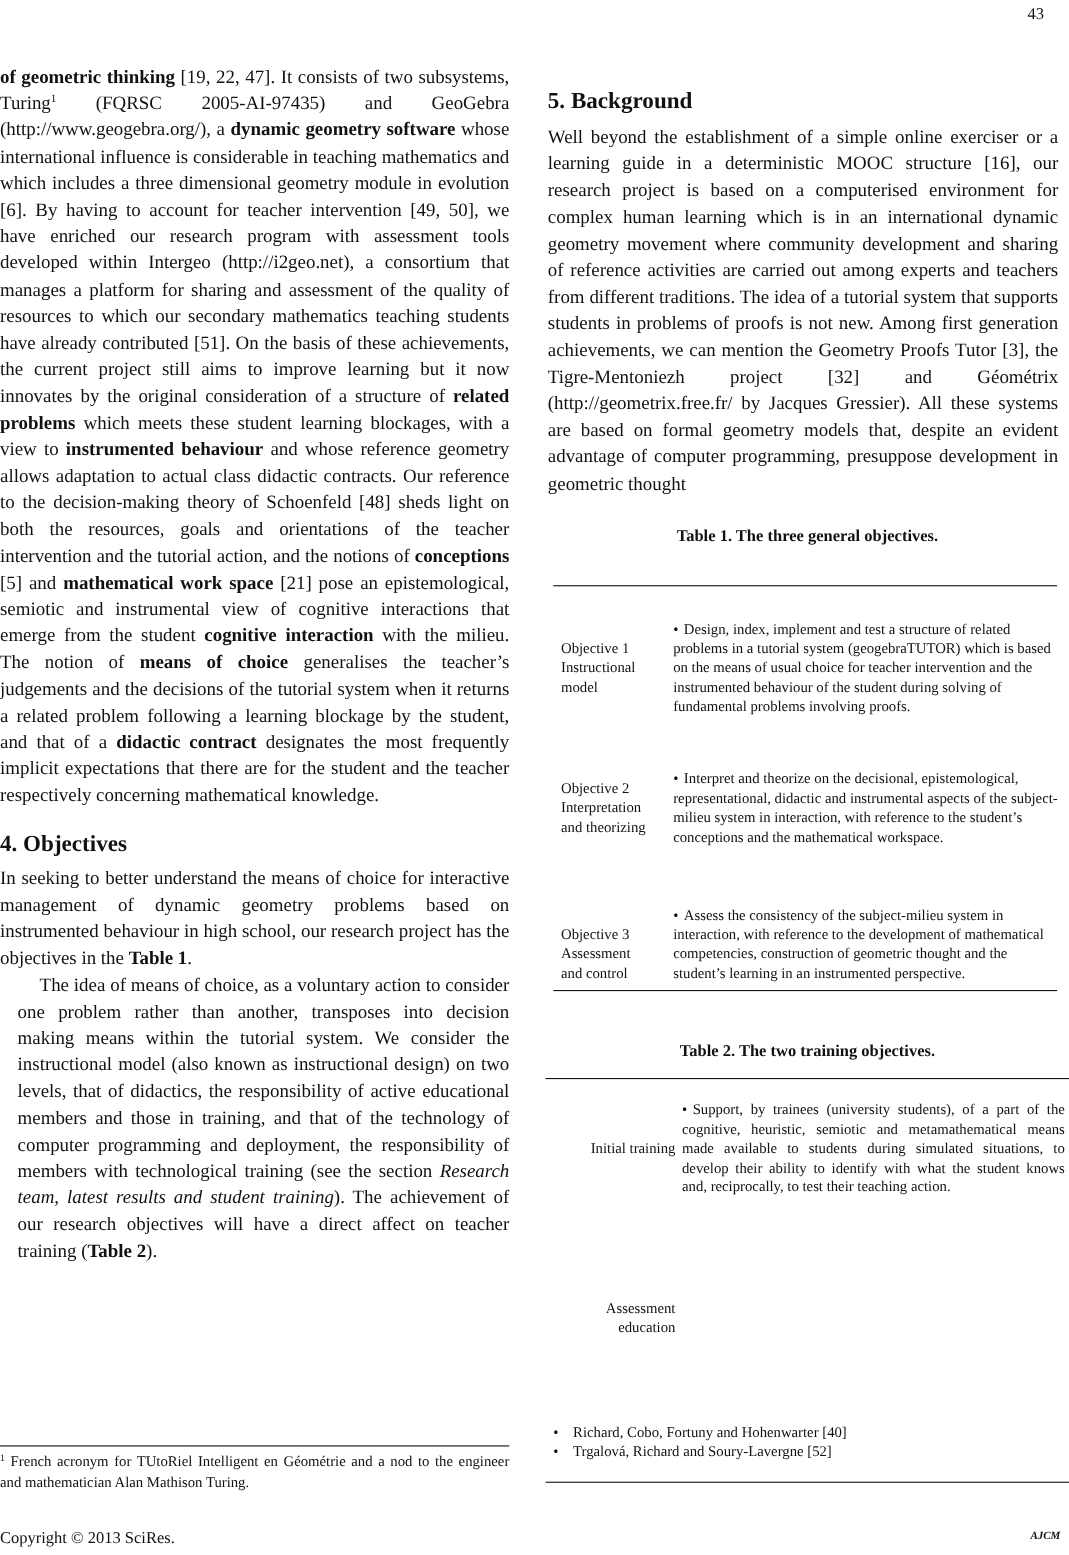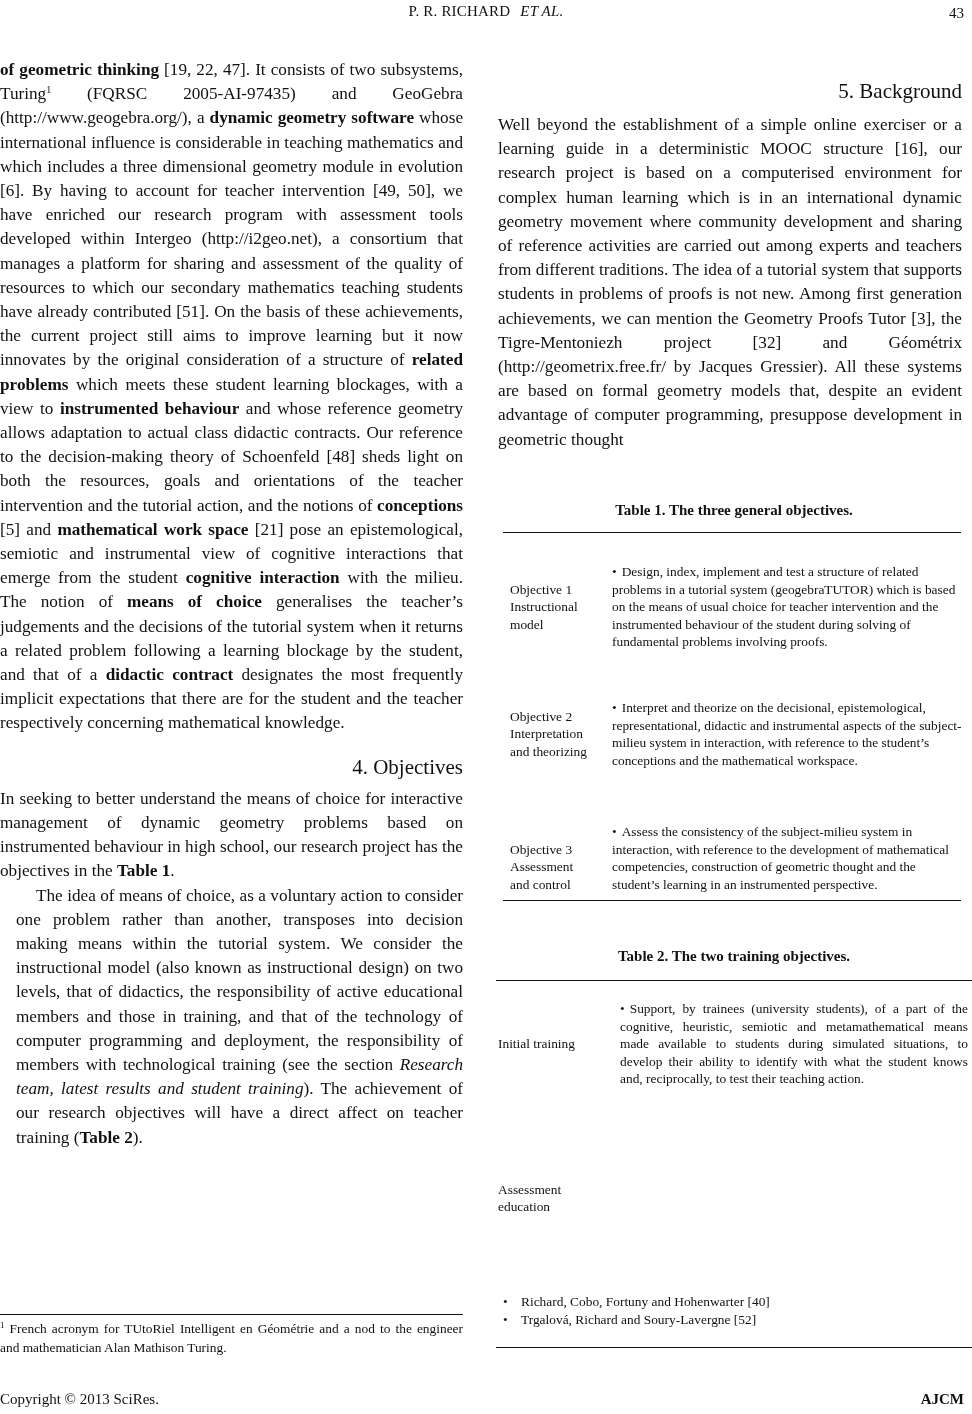--- a/index.html
+++ b/index.html
@@ -9,89 +9,85 @@
   }
   .header {
     position: absolute; top: 0; left: 0; width: 972px; height: 30px;
   }
   .header .running {
     position: absolute; left: 0; width: 972px; top: 3px; text-align: center;
     font-size: 15px; letter-spacing: 0.2px;
   }
   .header .running i { font-style: italic; margin-left: 6px; }
   .header .pageno {
-    position: absolute; right: 8px; top: 5px; font-size: 15px;
+    position: absolute; right: 23px; top: 5px; font-size: 15px;
   }
   .col-left {
     position: absolute; left: 0; top: 58px; width: 463px;
     font-size: 17.2px; line-height: 24.2px; text-align: justify;
   }
   .col-right {
     position: absolute; left: 498px; top: 78px; width: 464px;
     font-size: 17.2px; line-height: 24.2px; text-align: justify;
   }
   p { margin: 0; }
   .indent { text-indent: 20px; padding-left: 16px; }
   .section-title {
-    font-weight: normal; font-size: 21px; line-height: 26px; margin: 18px 0 7px 0;
-    text-align: right;
+    font-weight: bold; font-size: 21px; line-height: 26px; margin: 18px 0 7px 0;
+    text-align: left;
   }
   .col-right .section-title { margin-top: 0; margin-bottom: 9px; }
   b { font-weight: bold; }
   sup { font-size: 10px; line-height: 0; vertical-align: 6px; }
   .footnote-rule {
     position: absolute; left: 0; top: 1314px; width: 463px; height: 0;
     border-top: 1.2px solid #111;
   }
   .footnote {
     position: absolute; left: 0; top: 1319px; width: 463px;
     font-size: 13.4px; line-height: 19px; text-align: justify;
   }
   .footnote sup { font-size: 9px; vertical-align: 5px; }
   .copyright {
     position: absolute; left: 0; top: 1391px; font-size: 15px; text-align: center;
   }
   .journal {
-    position: absolute; right: 8px; top: 1391px; font-size: 15px;
-    font-weight: bold; text-align: right;
+    position: absolute; right: 8px; top: 1391px; font-size: 10px;
+    font-style: italic; font-weight: bold; text-align: right;
   }
   .table-caption {
     font-weight: bold; font-size: 15px; text-align: center;
     position: absolute; left: 498px; width: 472px;
   }
   .rule {
     position: absolute; height: 0; border-top: 1.3px solid #111;
   }
   .t1-row {
     position: absolute; left: 510px; width: 456px; display: flex; align-items: center;
     font-size: 13.4px; line-height: 17.5px;
   }
   .t1-row .label { width: 96px; flex: none; }
   .t1-row .content { flex: 1; padding-left: 6px; }
   .t2-row {
     position: absolute; left: 498px; width: 470px; display: flex; align-items: center;
     font-size: 13.4px; line-height: 17.5px;
   }
-  .t2-row .label { width: 116px; flex: none; text-align: left; }
+  .t2-row .label { width: 116px; flex: none; text-align: right; }
   .t2-row .content { flex: 1; padding-left: 6px; text-align: justify; }
   .bullet { display: inline-block; margin-right: 5px; }
   .refs {
     position: absolute; left: 503px; top: 1293px; font-size: 13.4px; line-height: 18px;
   }
   .refs div { display: flex; }
   .refs .bullet { width: 13px; }
 </style>
 </head>
 <body>
 
 <div class="header">
-  <div class="running">
-    <span>P. R. RICHARD</span>
-    <i>ET AL.</i>
-  </div>
   <div class="pageno">43</div>
 </div>
 
 <div class="col-left">
   <p><b>of geometric thinking</b><span> [19, 22, 47]. It consists of two subsystems, Turing</span><sup>1</sup><span> (FQRSC 2005-AI-97435) and GeoGebra (http://www.geogebra.org/), a </span><b>dynamic geometry software</b><span> whose international influence is considerable in teaching mathematics and which includes a three dimensional geometry module in evolution [6]. By having to account for teacher intervention [49, 50], we have enriched our research program with assessment tools developed within Intergeo (http://i2geo.net), a consortium that manages a platform for sharing and assessment of the quality of resources to which our secondary mathematics teaching students have already contributed [51]. On the basis of these achievements, the current project still aims to improve learning but it now innovates by the original consideration of a structure of </span><b>related problems</b><span> which meets these student learning blockages, with a view to </span><b>instrumented behaviour</b><span> and whose reference geometry allows adaptation to actual class didactic contracts. Our reference to the decision-making theory of Schoenfeld [48] sheds light on both the resources, goals and orientations of the teacher intervention and the tutorial action, and the notions of </span><b>conceptions</b><span> [5] and </span><b>mathematical work space</b><span> [21] pose an epistemological, semiotic and instrumental view of cognitive interactions that emerge from the student </span><b>cognitive interaction</b><span> with the milieu. The notion of </span><b>means of choice</b><span> generalises the teacher’s judgements and the decisions of the tutorial system when it returns a related problem following a learning blockage by the student, and that of a </span><b>didactic contract</b><span> designates the most frequently implicit expectations that there are for the student and the teacher respectively concerning mathematical knowledge.</span></p>
 
   <div class="section-title">4. Objectives</div>
 
   <p><span>In seeking to better understand the means of choice for interactive management of dynamic geometry problems based on instrumented behaviour in high school, our research project has the objectives in the </span><b>Table 1</b><span>.</span></p>
 
@@ -99,21 +95,21 @@
 </div>
 
 <div class="footnote-rule"></div>
 <div class="footnote"><sup>1</sup><span> French acronym for TUtoRiel Intelligent en Géométrie and a nod to the engineer and mathematician Alan Mathison Turing.</span></div>
 
 <div class="col-right">
   <div class="section-title">5. Background</div>
   <p>Well beyond the establishment of a simple online exerciser or a learning guide in a deterministic MOOC structure [16], our research project is based on a computerised environment for complex human learning which is in an international dynamic geometry movement where community development and sharing of reference activities are carried out among experts and teachers from different traditions. The idea of a tutorial system that supports students in problems of proofs is not new. Among first generation achievements, we can mention the Geometry Proofs Tutor [3], the Tigre-Mentoniezh project [32] and Géométrix (http://geometrix.free.fr/ by Jacques Gressier). All these systems are based on formal geometry models that, despite an evident advantage of computer programming, presuppose development in geometric thought</p>
 </div>
 
-<div class="table-caption" style="top:502px;">Table 1. The three general objectives.</div>
+<div class="table-caption" style="top:480px;">Table 1. The three general objectives.</div>
 <div class="rule" style="left:503px; width:458px; top:532px;"></div>
 
 <div class="t1-row" style="top:548px; height:118px;">
   <div class="label">
     <div>Objective 1</div>
     <div>Instructional</div>
     <div>model</div>
   </div>
   <div class="content"><span class="bullet">•</span><span>Design, index, implement and test a structure of related problems in a tutorial system (geogebraTUTOR) which is based on the means of usual choice for teacher intervention and the instrumented behaviour of the student during solving of fundamental problems involving proofs.</span></div>
 </div>

